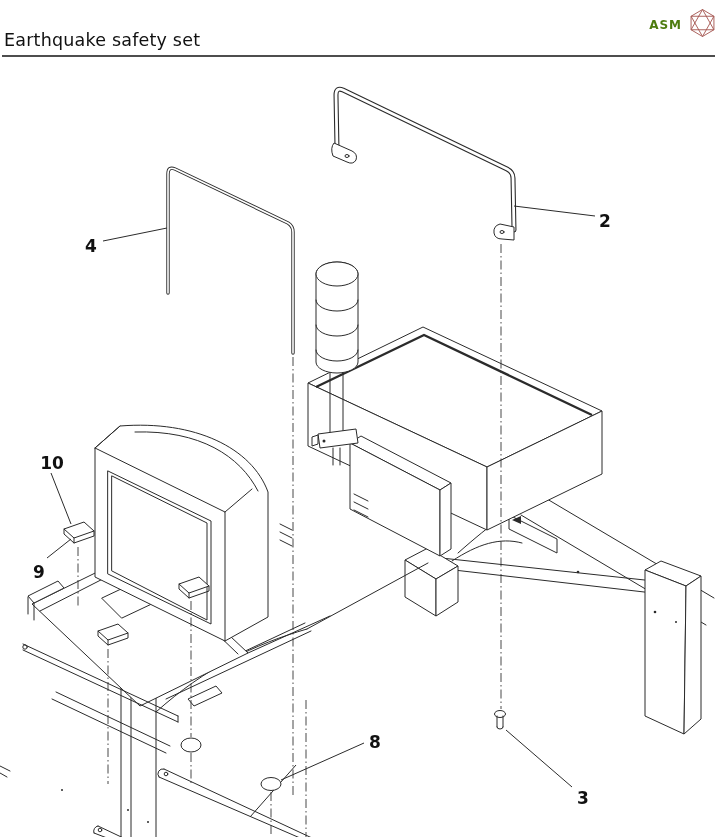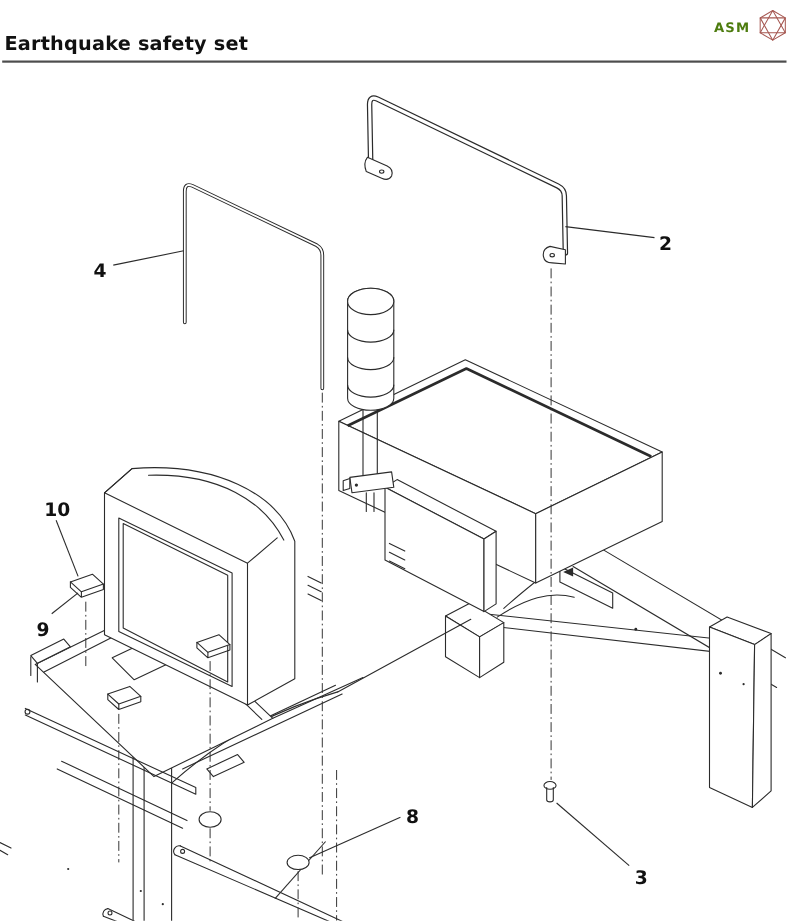--- a/index.html
+++ b/index.html
@@ -2,21 +2,21 @@
 <html><head>
 <meta charset="utf-8">
 <style>
   html,body{margin:0;padding:0;}
   body{
     width:719px;height:837px;position:relative;background:#ffffff;
     font-family:"DejaVu Sans","Liberation Sans",sans-serif;overflow:hidden;
   }
   .header{position:absolute;left:0;top:0;width:719px;height:60px;}
   .page-title{
-    position:absolute;left:4px;top:30px;font-size:17.5px;font-weight:bold;
+    position:absolute;left:4px;top:30px;font-size:17.5px;font-weight:normal;
     color:#111;letter-spacing:.2px;white-space:nowrap;text-align:right;
   }
   .title-rule{position:absolute;left:2px;top:55px;width:713px;height:2px;background:#4d4d4d;}
   .logo{position:absolute;right:3px;top:7px;display:flex;align-items:center;gap:7px;}
   .logo-text{font-size:12px;font-weight:600;color:#4d7c0f;letter-spacing:1px;padding-top:4px;}
   .diagram-wrap{position:absolute;left:0;top:0;width:719px;height:837px;}
   svg{display:block;}
   .ln{fill:none;stroke:#2b2b2b;stroke-width:1;stroke-linejoin:round;stroke-linecap:round;}
   .wf{fill:#ffffff;stroke:#2b2b2b;stroke-width:1;stroke-linejoin:round;}
   .thick{fill:none;stroke:#2b2b2b;stroke-width:2.4;stroke-linejoin:round;}

